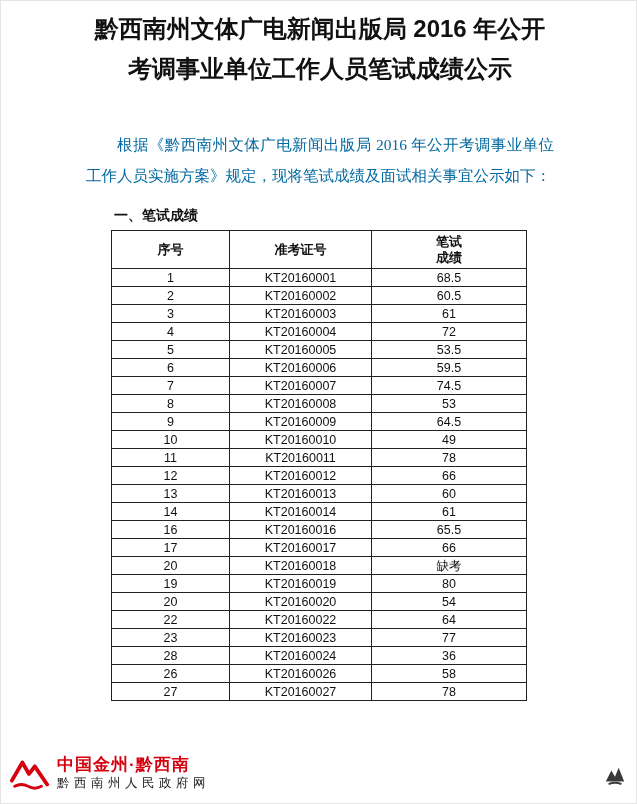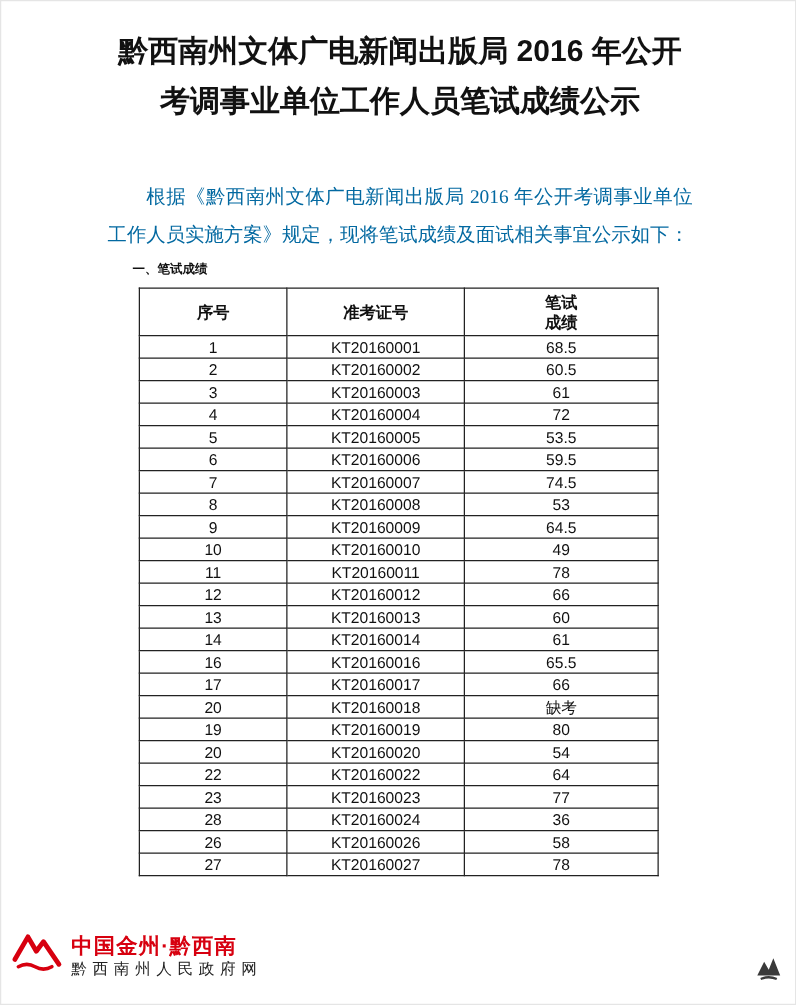--- a/index.html
+++ b/index.html
@@ -7,41 +7,41 @@
   body {
     width: 637px;
     height: 804px;
     position: relative;
     overflow: hidden;
     font-family: "Liberation Serif", serif;
     color: #000;
     border: 1px solid #e5e5e5;
   }
   .doc {
-    padding: 21px 82px 0 85px;
+    padding: 8px 82px 0 85px;
   }
   .title {
     text-align: center;
     font-family: "Liberation Sans", sans-serif;
     font-weight: bold;
     font-size: 24px;
     line-height: 40px;
     color: #111;
   }
   .intro {
     margin-top: 40px;
     font-size: 15.5px;
     line-height: 31px;
     text-indent: 2em;
     text-align: justify;
     color: #0369a1;
   }
   .section-heading {
-    margin-top: 0;
-    font-size: 10px;
+    margin-top: 13px;
+    font-size: 14px;
     line-height: 24px;
     font-weight: bold;
     text-indent: 2em;
     color: #111;
   }
   table.score-table {
     border-collapse: collapse;
     margin-left: 25px;
     margin-top: 2px;
     table-layout: fixed;
@@ -66,23 +66,23 @@
   .score-table th.prewrap { white-space: pre-line; line-height: 16px; }
   .score-table td {
     height: 18px;
     font-size: 12.5px;
     line-height: 14px;
     color: #111;
   }
   .footer {
     position: absolute;
     left: 8px;
-    bottom: 20px;
+    bottom: 8px;
     display: flex;
-    align-items: flex-end;
+    align-items: flex-start;
     gap: 6px;
     background: transparent;
     z-index: 3;
   }
   .footer .brand-text { display: flex; flex-direction: column; }
   .brand-title {
     font-family: "Liberation Sans", sans-serif;
     font-weight: bold;
     font-size: 17px;
     line-height: 20px;

